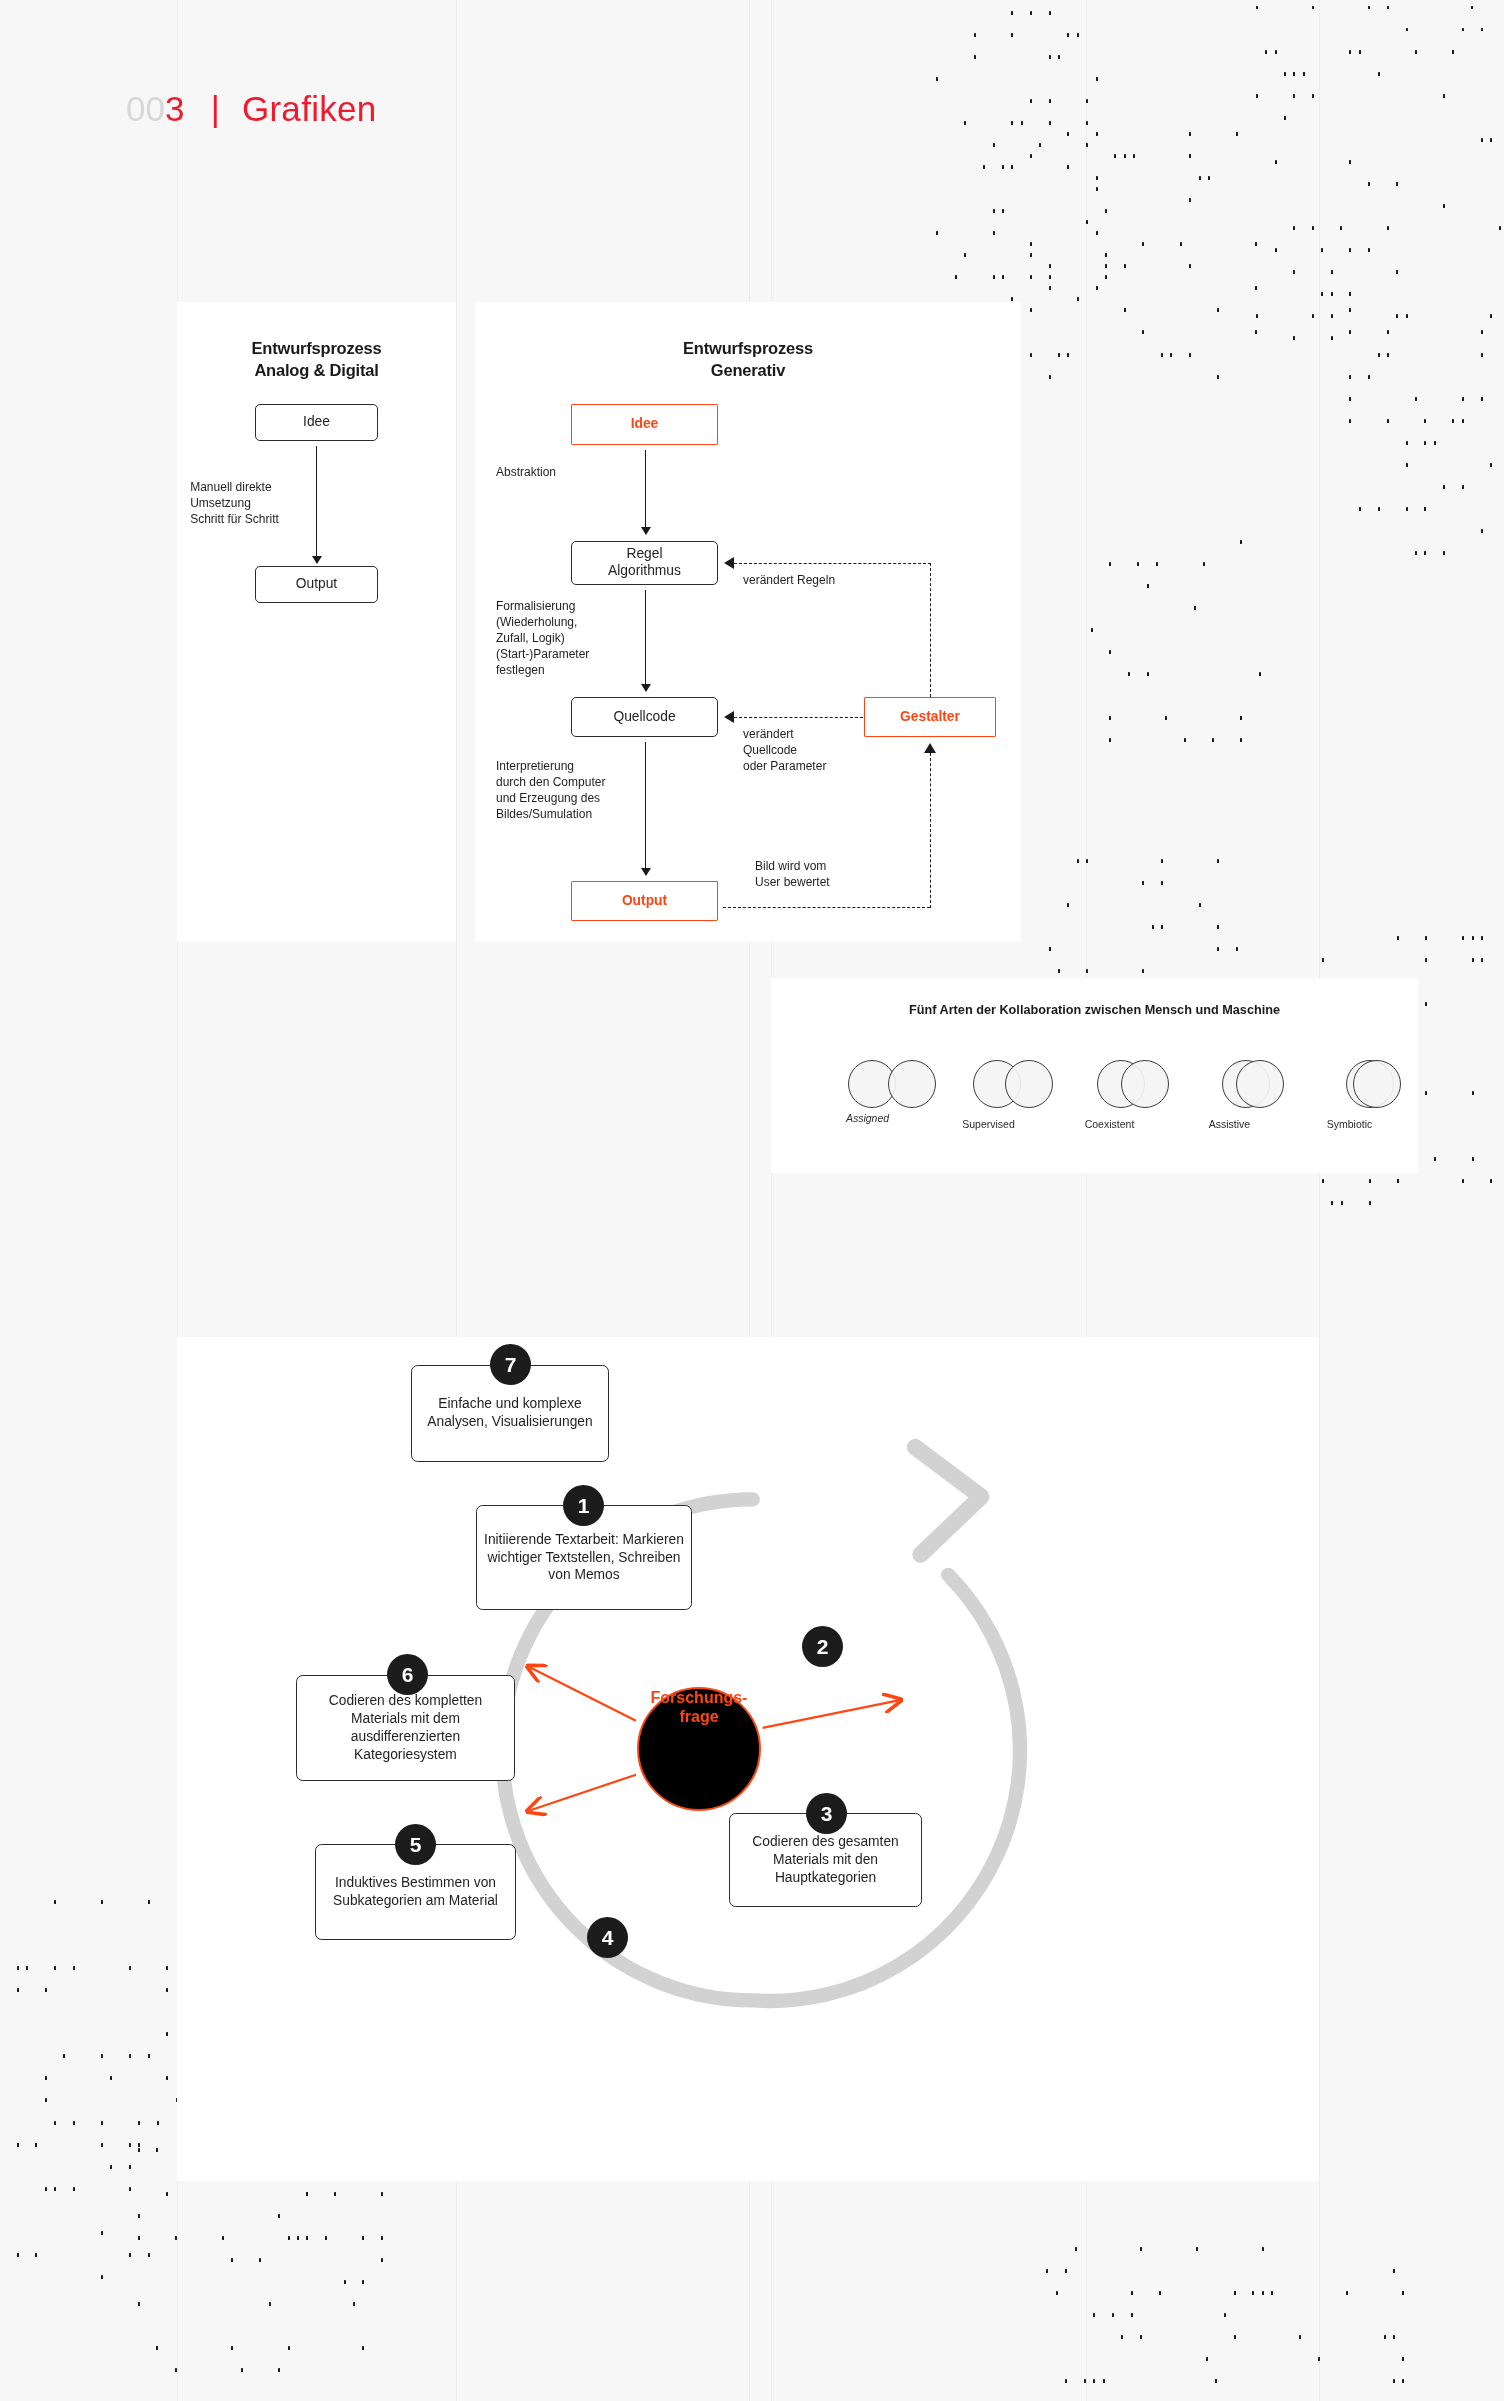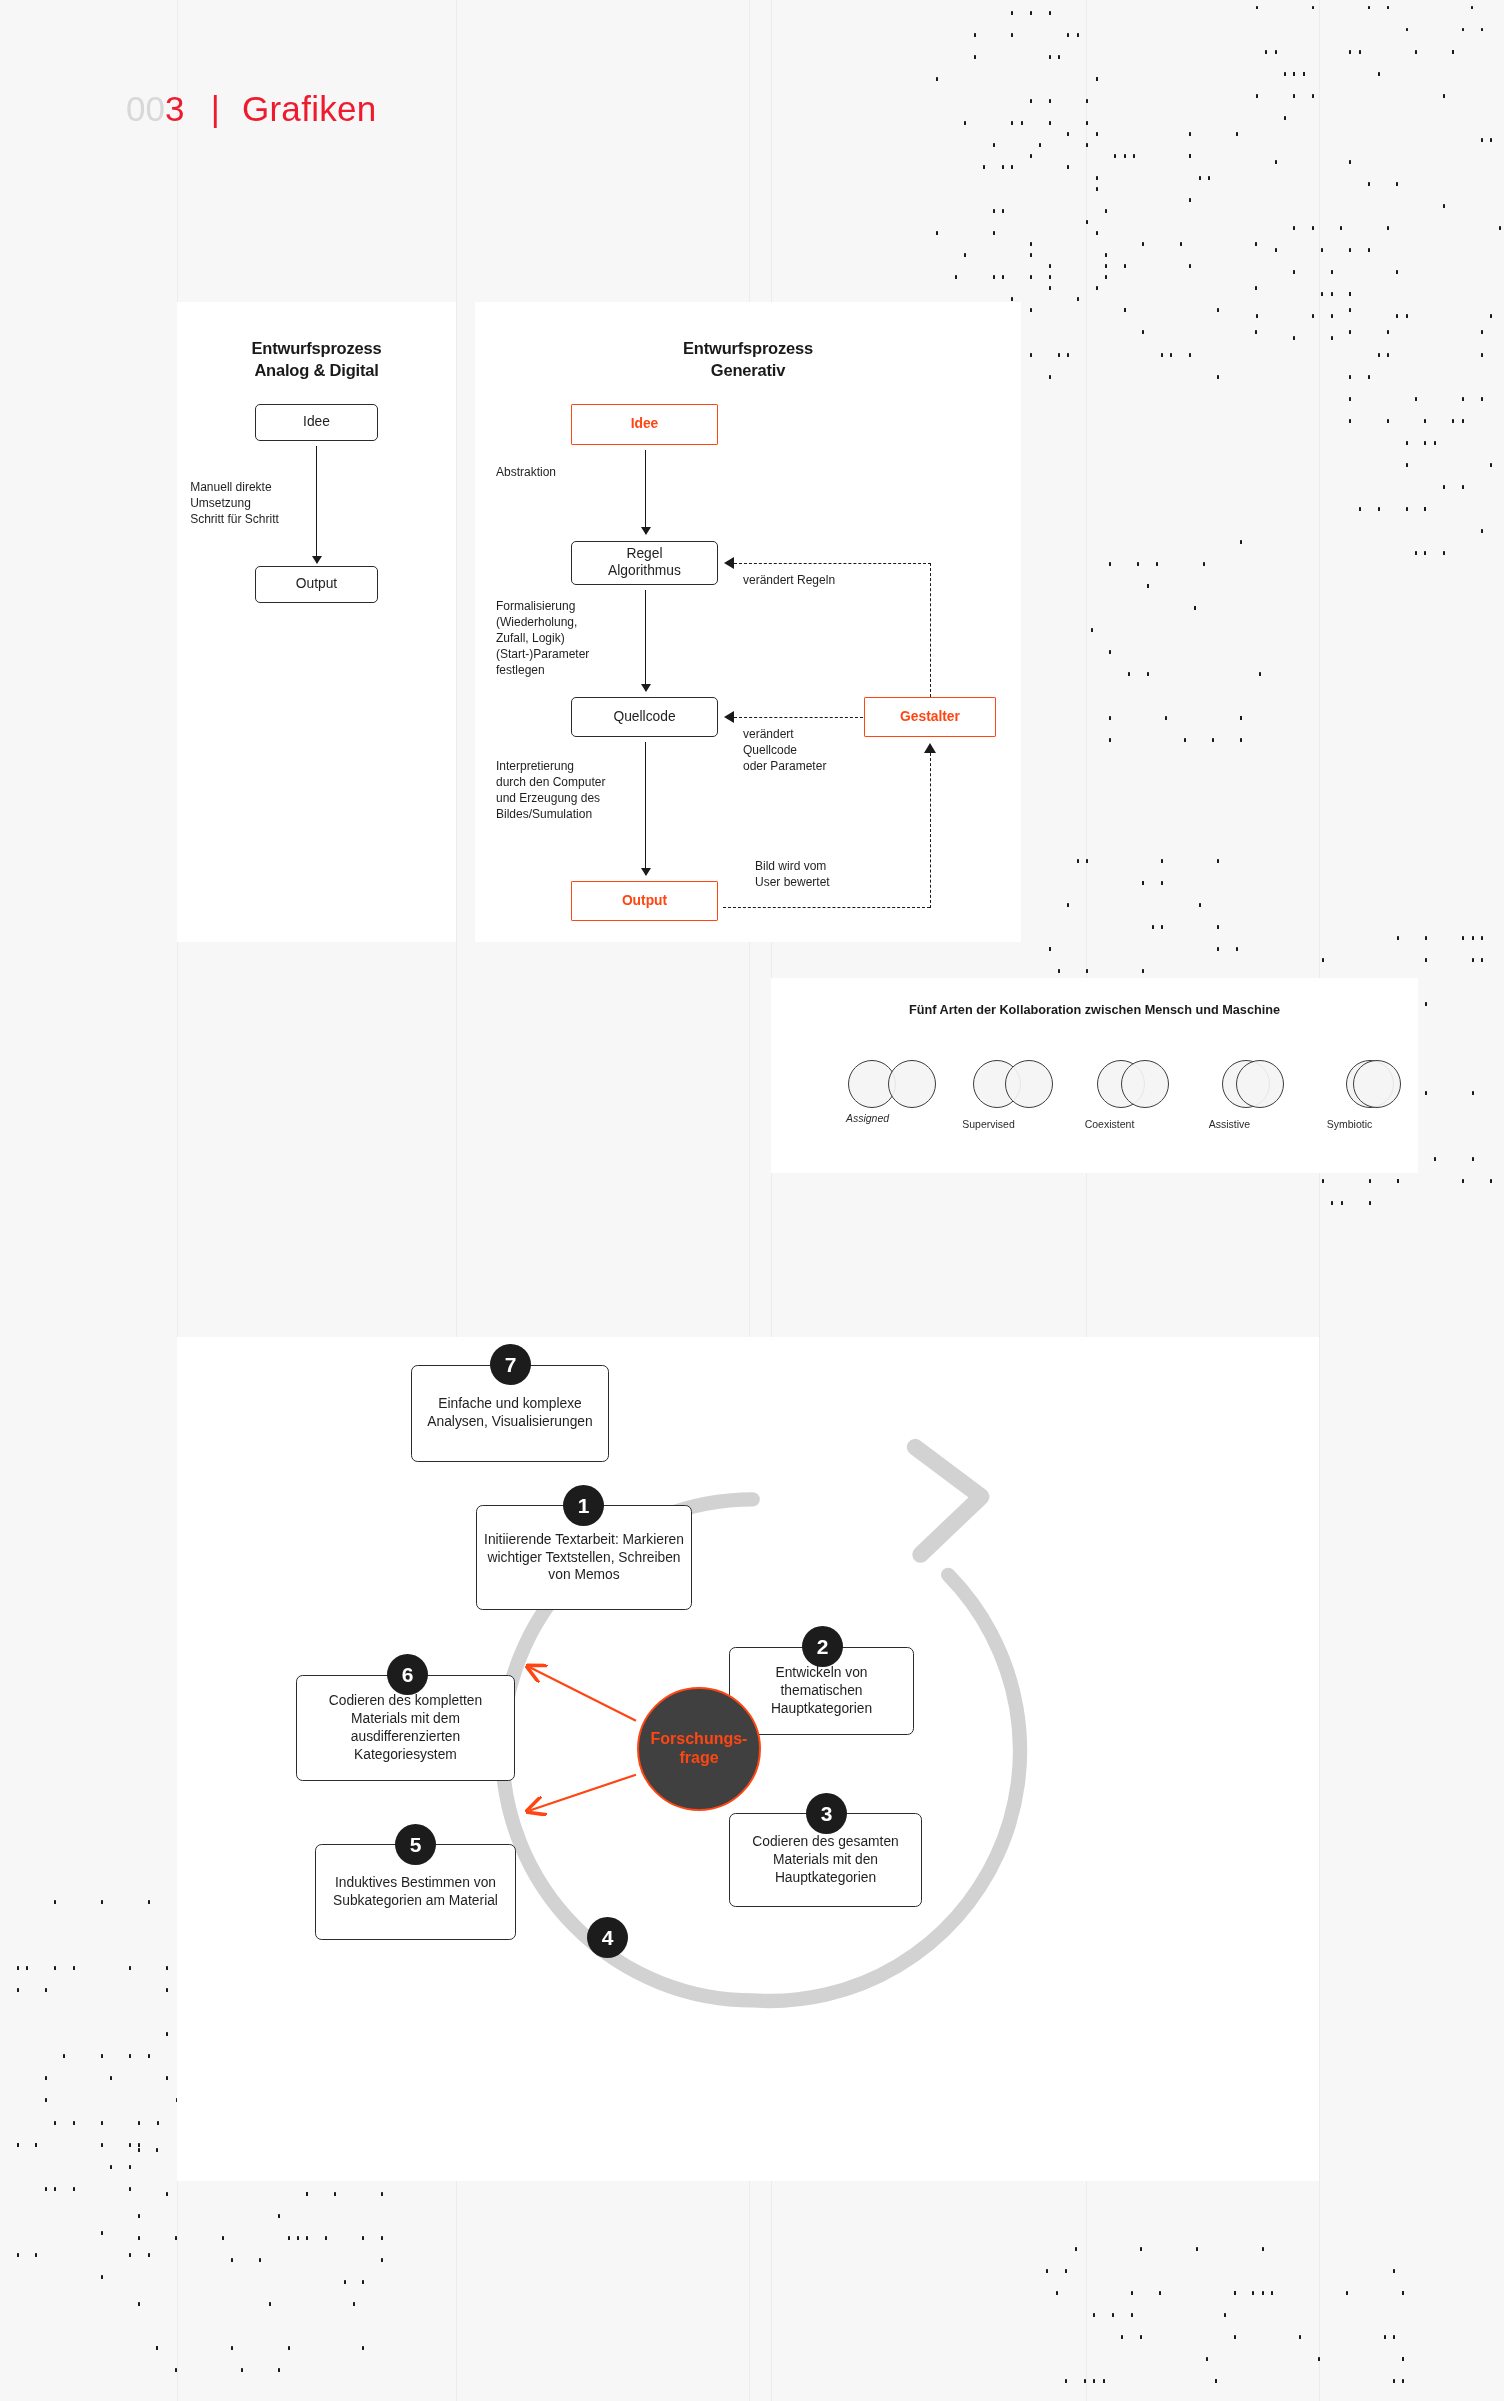--- a/index.html
+++ b/index.html
@@ -78,22 +78,22 @@
     font-size: 13.8px; color: #1f1f1f; line-height: 1.30; padding: 7.7px 6.6px;
     z-index: 4;
   }
   .badge {
     position: absolute; width: 41px; height: 41px; border-radius: 50%;
     background: #1c1c1c; color: #fff; display: flex; align-items: center;
     justify-content: center; font-size: 21px; font-weight: 700; z-index: 6;
   }
   #center-circle {
     position: absolute; width: 124px; height: 124px; border-radius: 50%;
-    border: 2.2px solid #ff4612; background: #404040; display: flex; flex-direction: column;
-    align-items: center; justify-content: center; color: #ff4612;
+    border: 2.2px solid #ff4612; background: #000000; display: flex; flex-direction: column;
+    align-items: center; color: #ff4612;
     font-size: 16px; font-weight: 600; line-height: 1.18; z-index: 5;
   }
   #cycle-svg { position: absolute; left: 0; top: 0; z-index: 1; }
   #spokes-svg { position: absolute; left: 0; top: 0; z-index: 3; }
 </style>
 </head>
 <body>
 
 <div id="page">
 
@@ -663,21 +663,20 @@
     </svg>
 
     <div id="center-circle" style="left:460px; top:350px;">
       <span>Forschungs-</span>
       <span>frage</span>
     </div>
 
     <div class="cbox" style="left:299px; top:168px; width:216px; height:105px;">Initiierende Textarbeit: Markieren wichtiger Textstellen, Schreiben von Memos</div>
     <div class="badge" style="left:386px; top:148px;">1</div>
 
-    <div class="cbox" style="left:552px; top:310px; width:185px; height:88px;">Entwickeln von thematischen Hauptkategorien</div>
     <div class="badge" style="left:625px; top:289px;">2</div>
 
     <div class="cbox" style="left:552px; top:476px; width:193px; height:94px;">Codieren des gesamten Materials mit den Hauptkategorien</div>
     <div class="badge" style="left:629px; top:456px;">3</div>
 
     <div class="badge" style="left:410px; top:580px;">4</div>
 
     <div class="cbox" style="left:138px; top:507px; width:201px; height:96px;">Induktives Bestimmen von Subkategorien am Material</div>
     <div class="badge" style="left:218px; top:487px;">5</div>
 

